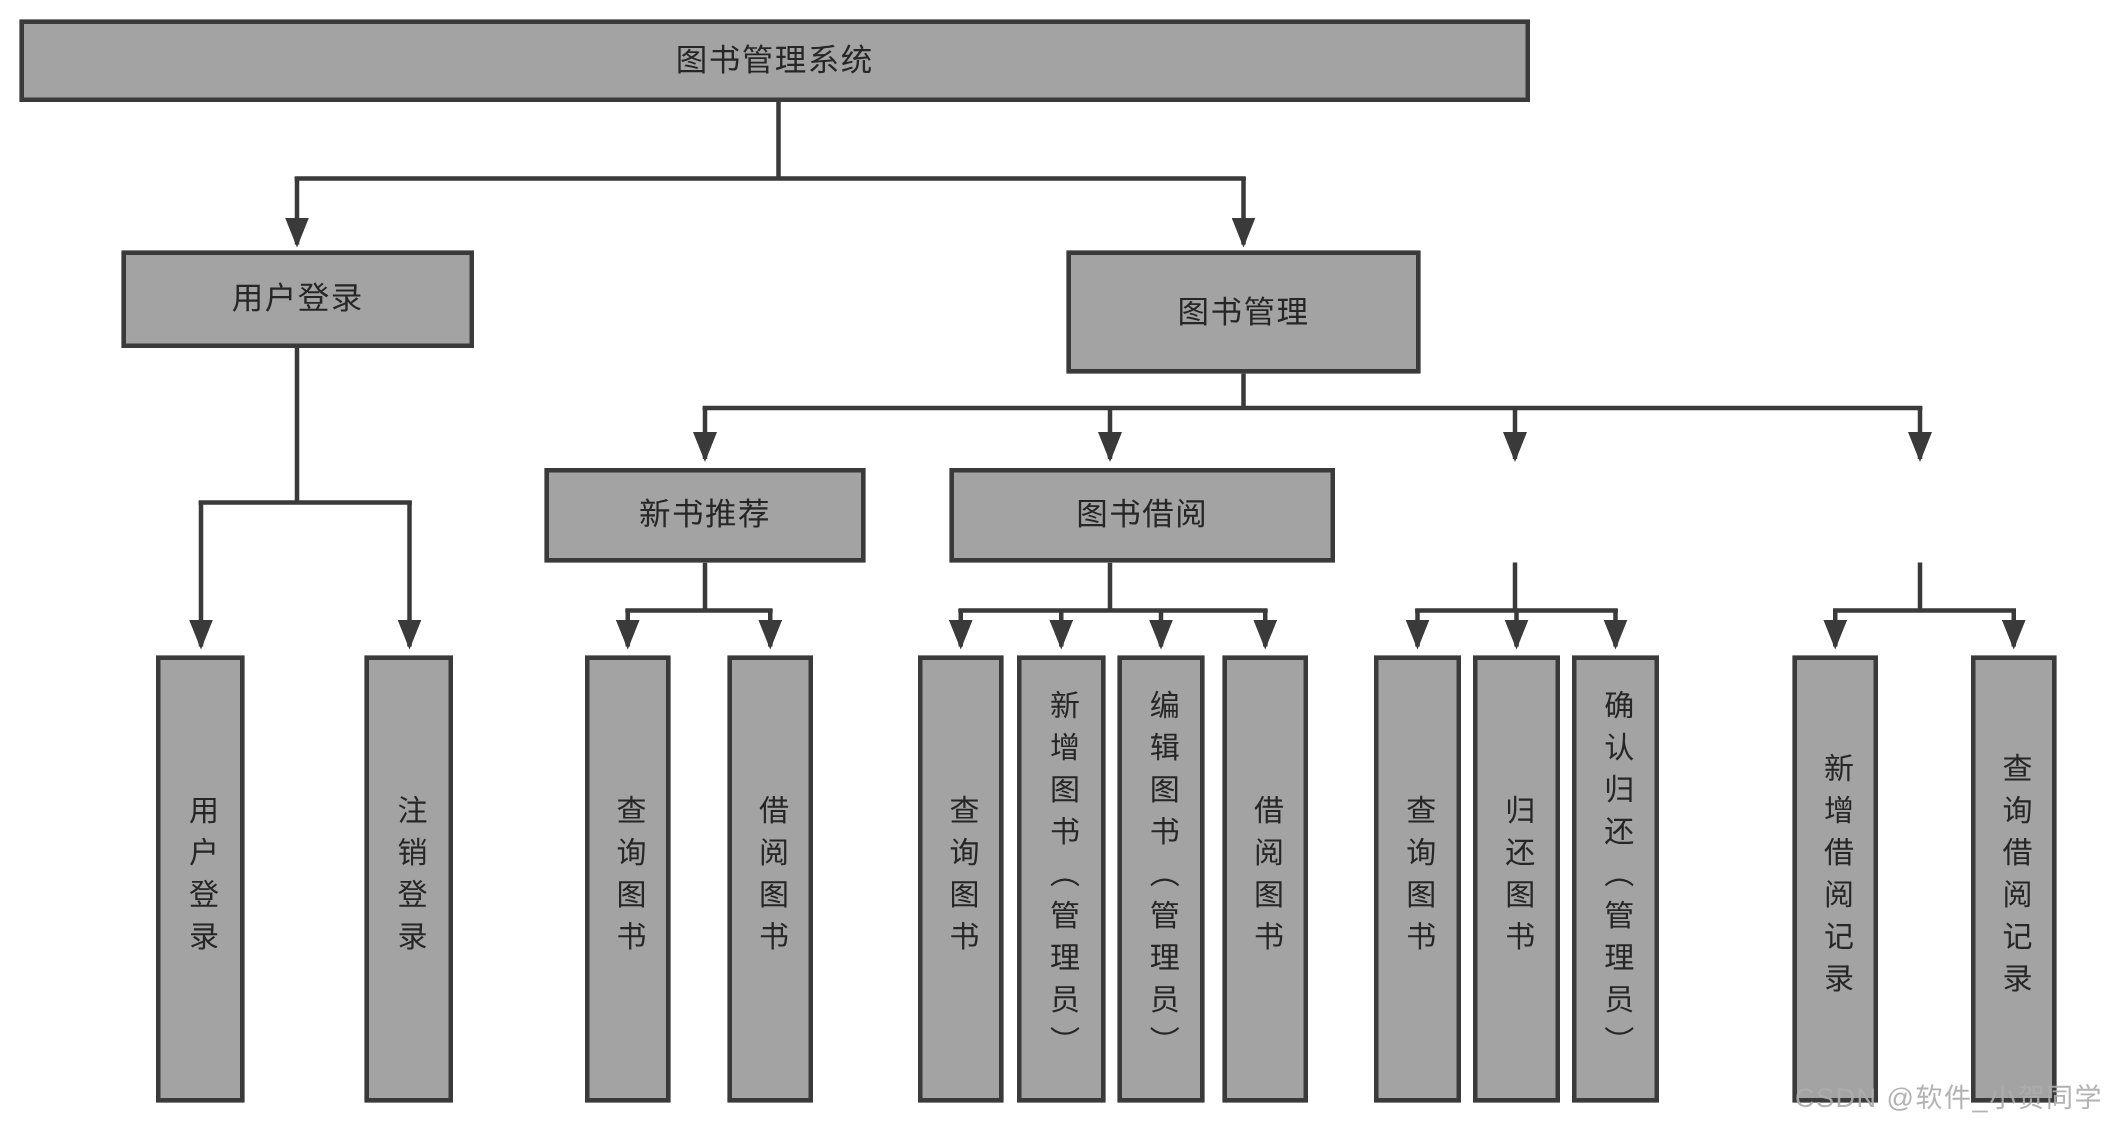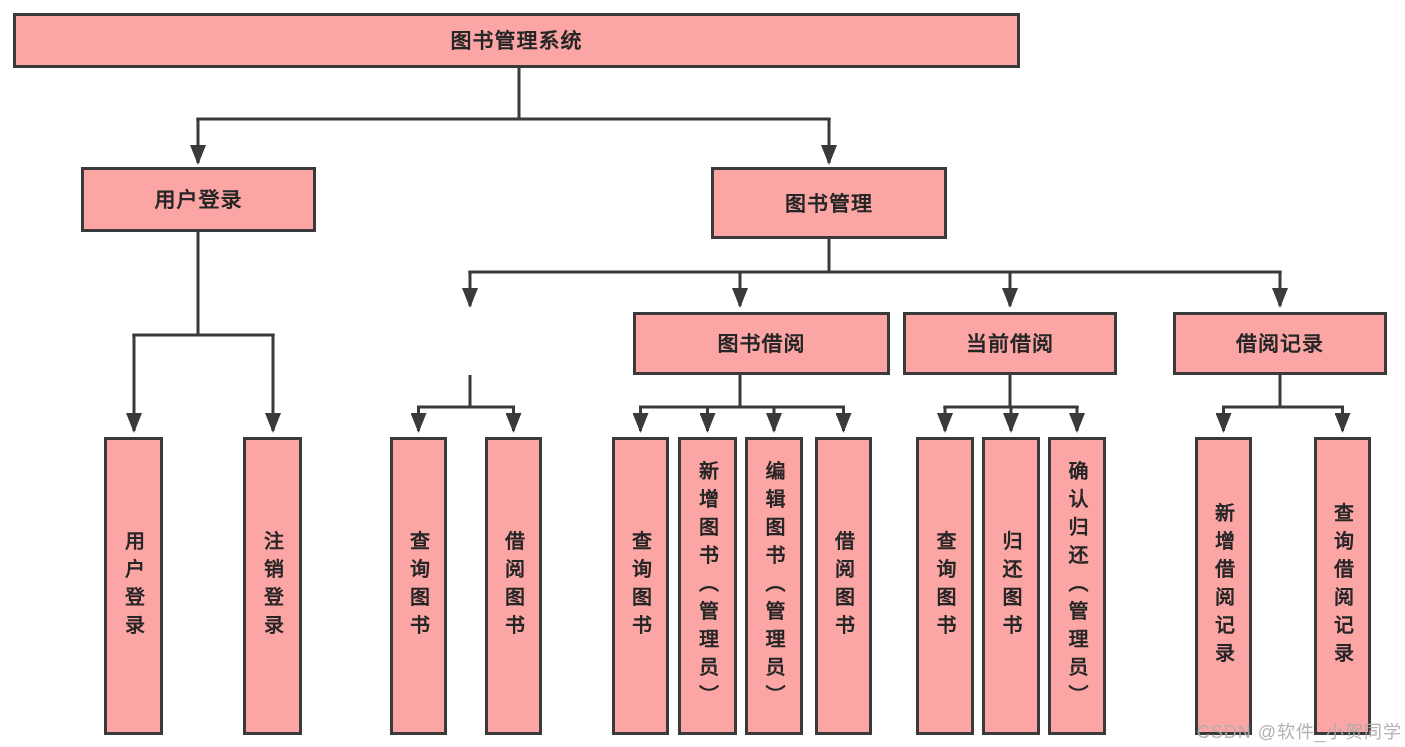--- a/index.html
+++ b/index.html
@@ -9,40 +9,39 @@
     background:#ffffff;
     overflow:hidden;
     font-family:"Liberation Sans","DejaVu Sans",sans-serif;
     color:#262626;
   }
   #connectors{position:absolute;left:0;top:0;z-index:1;}
   .node{
     position:absolute;
     box-sizing:border-box;
     border:3px solid #3a3a3a;
-    background:#fca5a5;
+    background:#a3a3a3;
     display:flex;
     align-items:center;
     justify-content:center;
     z-index:2;
     line-height:1;
-    font-weight:bold;
   }
   .hnode{font-size:21px;letter-spacing:1px;}
   .vnode{
     font-size:20px;
     writing-mode:vertical-lr;
     text-orientation:mixed;
     letter-spacing:8px;
   }
   
   #n-root{left:13px;top:13px;width:1007px;height:55px;}
   
   #n-user-login{left:81px;top:167px;width:235px;height:65px;}
-  #n-book-mgmt{left:711px;top:167px;width:236px;height:72px;}
+  #n-book-mgmt{left:711px;top:167px;width:236px;height:82px;}
   
   #n-new-book-rec{left:363px;top:312px;width:214px;height:63px;}
   #n-book-borrow{left:633px;top:312px;width:257px;height:63px;}
   #n-current-borrow{left:903px;top:312px;width:214px;height:63px;}
   #n-borrow-records{left:1173px;top:312px;width:214px;height:63px;}
   
   .leaf{top:437px;height:298px;}
   #l-user-login{left:104px;width:59px;}
   #l-logout{left:243px;width:59px;}
   #l-nbr-query{left:390px;width:57px;}
@@ -126,23 +125,22 @@
         <line x1="1342.5" y1="406" x2="1342.5" y2="431" marker-end="url(#arrow)"></line>
       </g>
     </g>
   </svg>
 
   <div class="node hnode" id="n-root">图书管理系统</div>
 
   <div class="node hnode" id="n-user-login">用户登录</div>
   <div class="node hnode" id="n-book-mgmt">图书管理</div>
 
+  <div class="node hnode" id="n-new-book-rec">新书推荐</div>
   <div class="node hnode" id="n-book-borrow">图书借阅</div>
-  <div class="node hnode" id="n-current-borrow">当前借阅</div>
-  <div class="node hnode" id="n-borrow-records">借阅记录</div>
 
   <div class="node vnode leaf" id="l-user-login">用户登录</div>
   <div class="node vnode leaf" id="l-logout">注销登录</div>
 
   <div class="node vnode leaf" id="l-nbr-query">查询图书</div>
   <div class="node vnode leaf" id="l-nbr-borrow">借阅图书</div>
 
   <div class="node vnode leaf" id="l-bb-query">查询图书</div>
   <div class="node vnode leaf" id="l-bb-add">新增图书（管理员）</div>
   <div class="node vnode leaf" id="l-bb-edit">编辑图书（管理员）</div>

